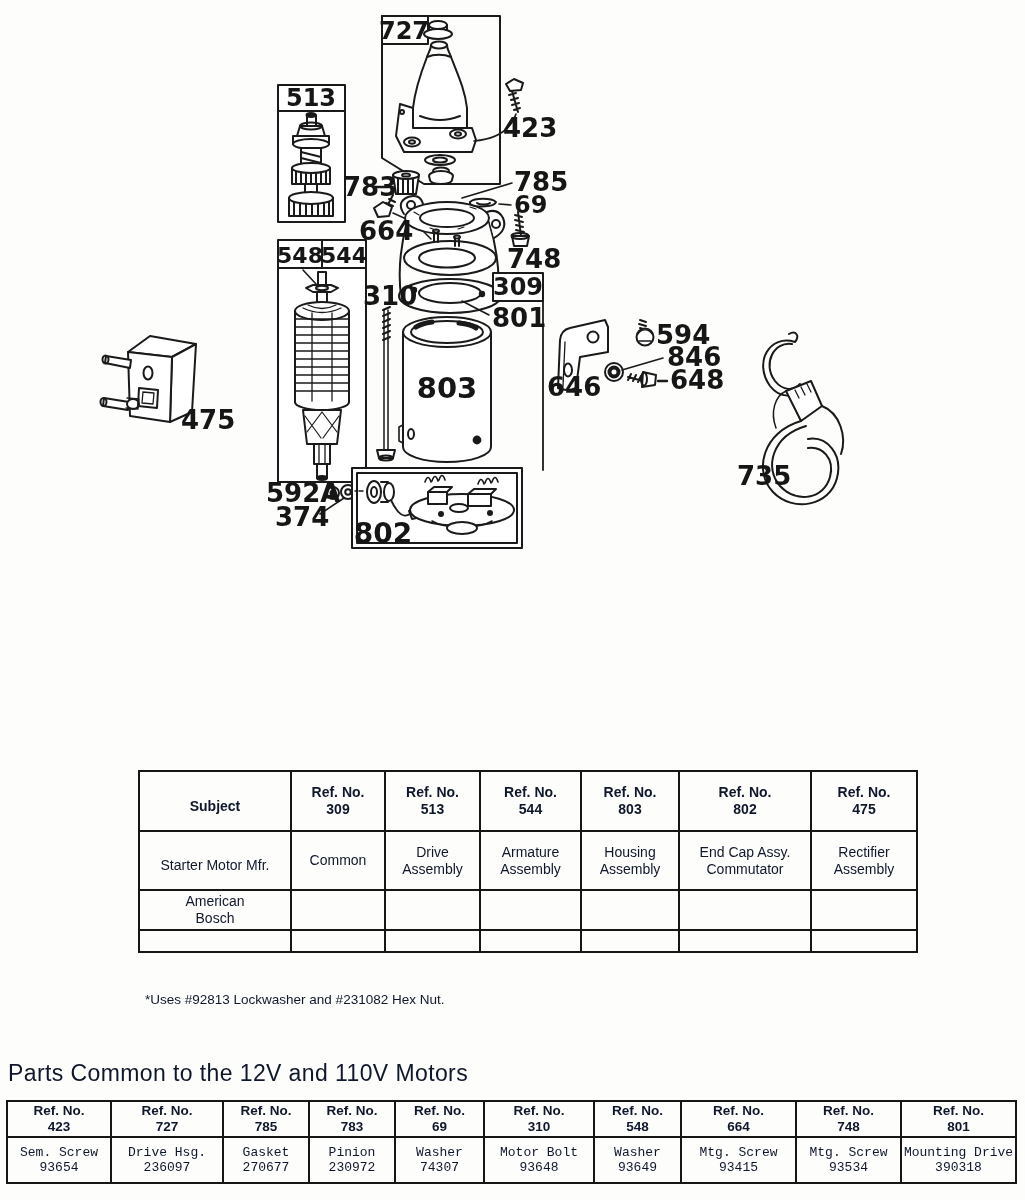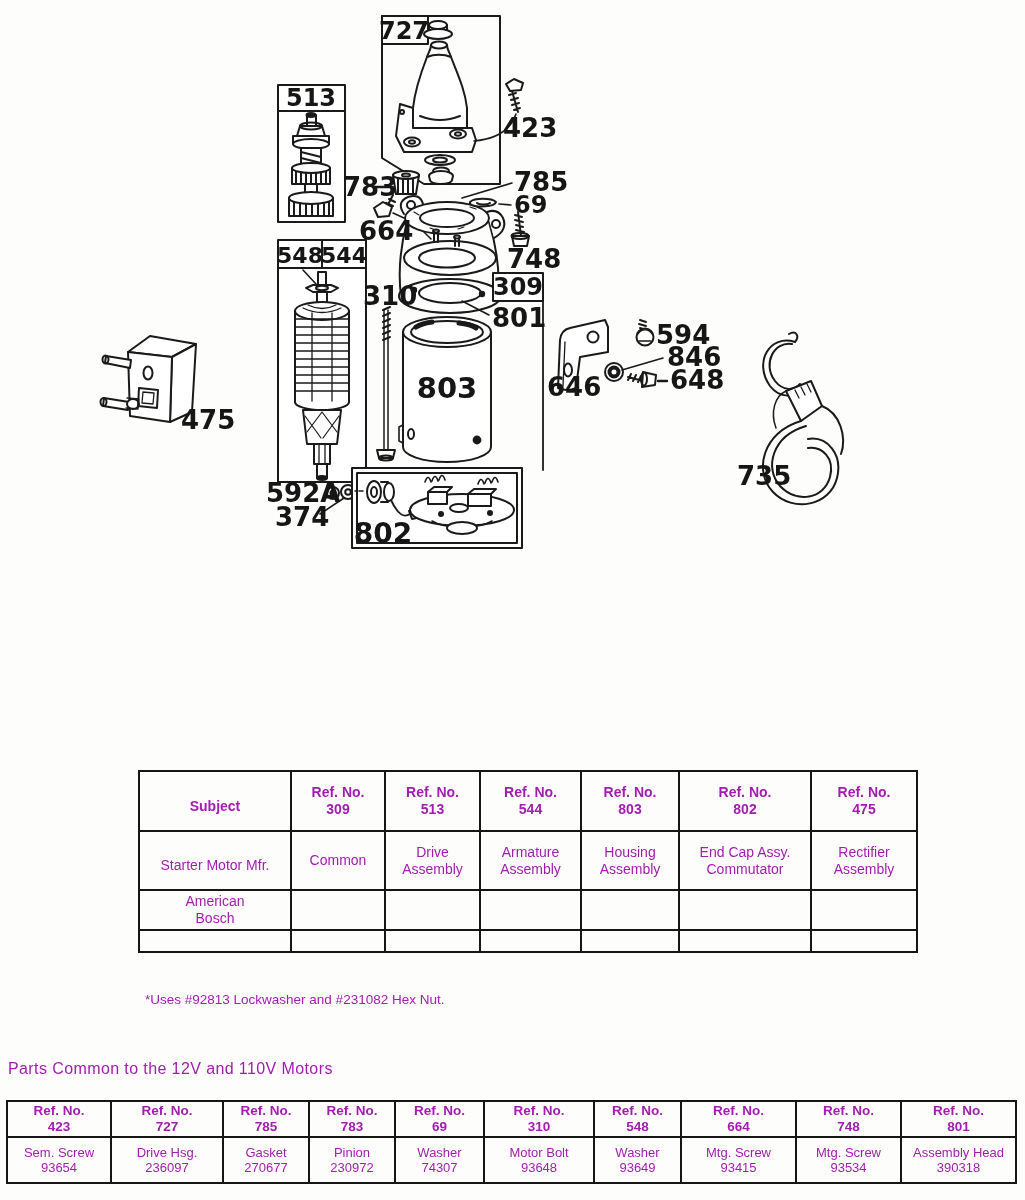--- a/index.html
+++ b/index.html
@@ -1,43 +1,43 @@
 <!DOCTYPE html>
 <html><head>
 <meta charset="utf-8">
 <style>
   html,body{margin:0;padding:0;background:#e8e8e8;}
   .page{position:relative;width:1025px;height:1200px;background:#fdfdfc;overflow:hidden;
-        font-family:"Liberation Sans","DejaVu Sans",sans-serif;color:#a21caf;}
+        font-family:"Liberation Sans","DejaVu Sans",sans-serif;color:#0f172a;}
   svg text{font-family:"DejaVu Sans","Liberation Sans",sans-serif;font-weight:bold;fill:#161616;}
 
   
   .t1{position:absolute;left:138px;top:770px;width:778px;border-collapse:collapse;
       table-layout:fixed;font-size:14px;}
   .t1 td{border:2px solid #161616;text-align:center;vertical-align:middle;padding:0 2px;}
   .t1 .bold{font-weight:bold;}
   .t1 .r1 td{height:42px;}
   .t1 .r2 td{height:41px;}
   .t1 .r3 td{height:38px;border-radius:20px;}
   .t1 .r4 td{height:24px;}
   .t1 .r5 td{height:20px;}
   .t1 .r6 td{height:24px;}
   .t1 .vb{vertical-align:bottom;padding-bottom:16px;}
   .l{display:block;line-height:1.18;}
 
   
   .footnote{position:absolute;left:145px;top:992px;font-size:13.5px;text-align:center;}
-  .heading{position:absolute;left:8px;top:1060px;font-size:16px;letter-spacing:.4px;text-align:center;}
+  .heading{position:absolute;left:8px;top:1060px;font-size:23px;letter-spacing:.4px;text-align:center;}
 
   
   .t2{position:absolute;left:6px;top:1100px;width:1009px;border-collapse:collapse;
       table-layout:fixed;font-size:13px;}
   .t2 td{border:2px solid #161616;text-align:center;vertical-align:middle;padding:0 1px;}
   .t2 .hr td{height:34px;font-weight:bold;font-size:13.5px;}
-  .t2 .br td{height:44px;}
+  .t2 .br td{height:44px;font-family:Liberation Mono, monospace;}
 </style>
 </head>
 <body>
 
 <div class="page">
 
   <svg width="1025" height="600" viewBox="0 0 1025 600" style="position:absolute;left:0;top:0" stroke="#1a1a1a" fill="none" stroke-width="2" stroke-linecap="round" stroke-linejoin="round">
 
     <g>
       <path d="M382,16 H500 V184 H424 L382,158 Z"></path>
@@ -499,19 +499,19 @@
           </td>
       <td>
             <span class="l">Mtg. Screw</span>
             <span class="l">93415</span>
           </td>
       <td>
             <span class="l">Mtg. Screw</span>
             <span class="l">93534</span>
           </td>
       <td>
-            <span class="l">Assembly Head</span>
+            <span class="l">Mounting Drive</span>
             <span class="l">390318</span>
           </td>
     </tr>
   </tbody>
     </table>
 </div>
 
 </body></html>

